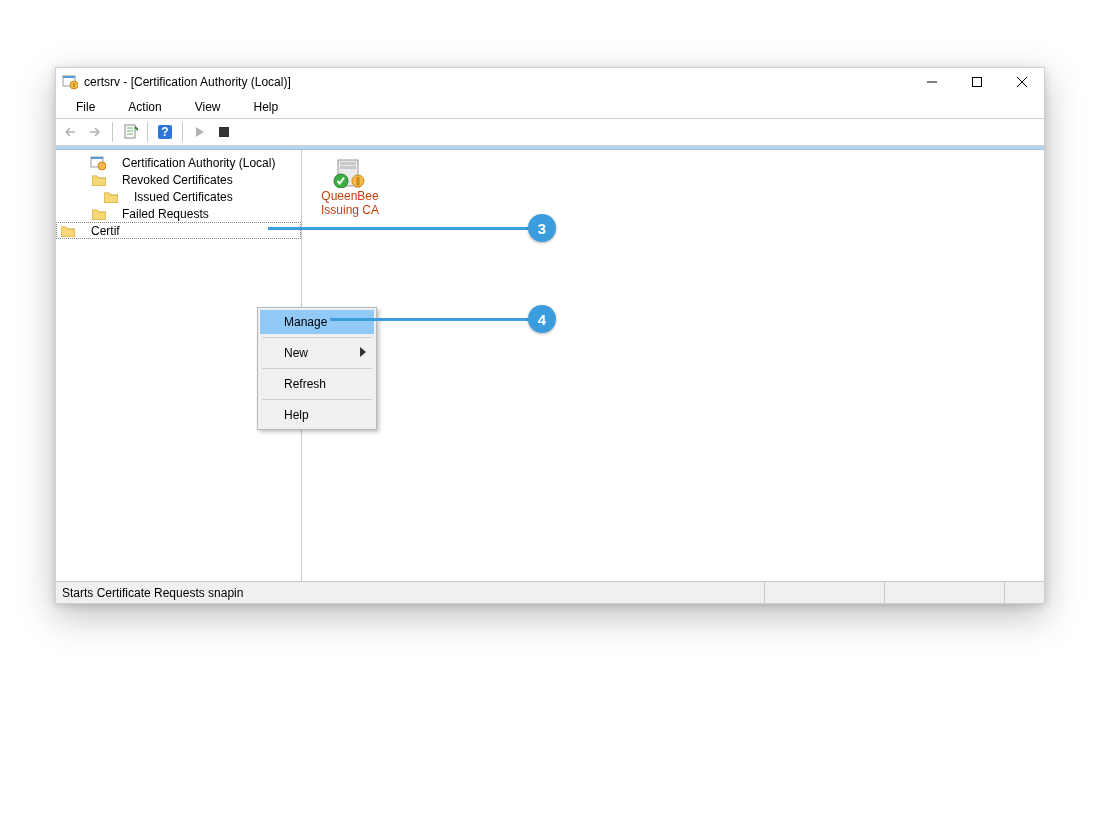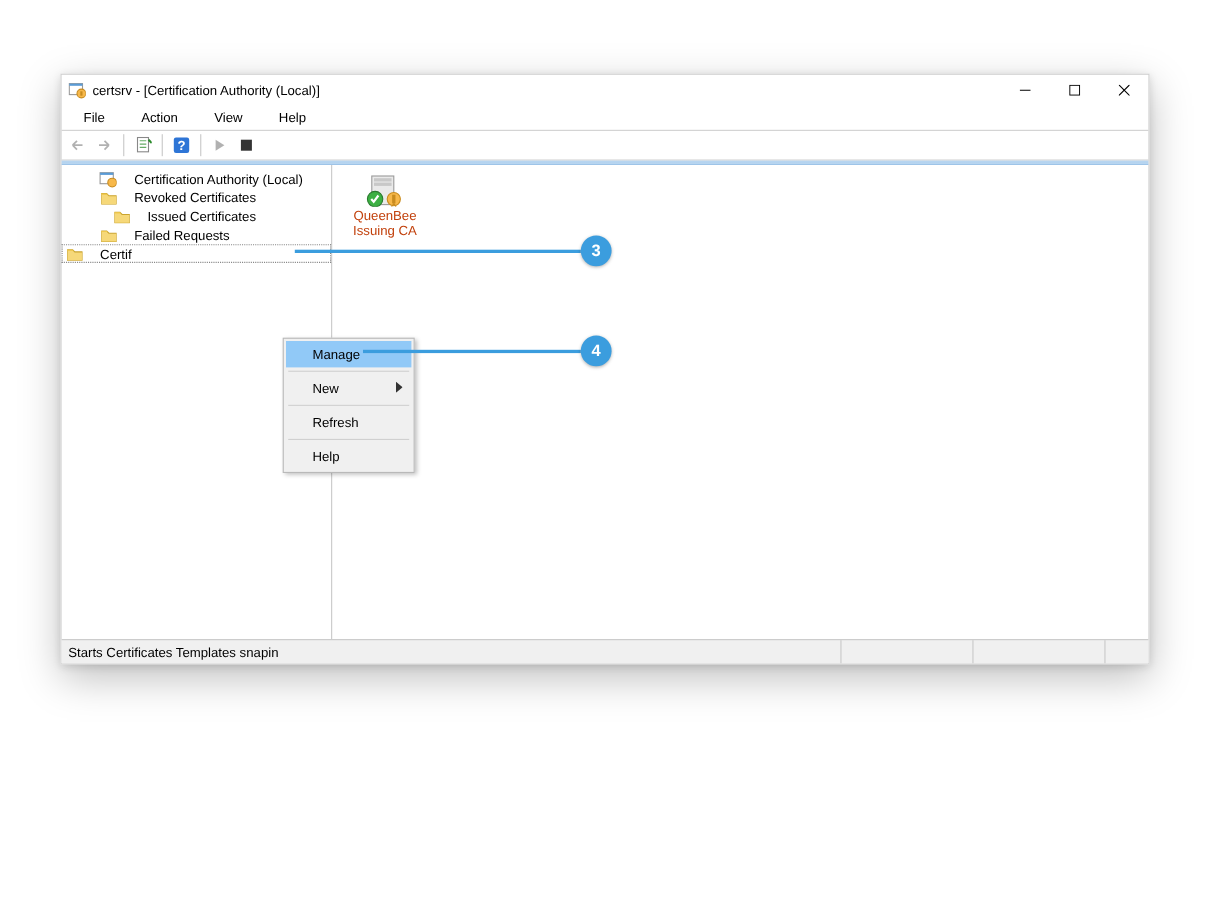--- a/index.html
+++ b/index.html
@@ -200,21 +200,21 @@
               <path d="M28 27 l-2 3 M28 27 l2 3" stroke="#c98c1f"></path>
             </svg>
         </div>
         <div>QueenBee</div>
         <div>Issuing CA</div>
       </div>
     </div>
   </div>
 
   <div class="statusbar">
-    <span class="msg">Starts Certificates Templates snapin</span>
+    <span class="msg">Starts Certificate Requests snapin</span>
     <span class="cell"></span>
     <span class="cell"></span>
     <span class="cell small"></span>
   </div>
 
 </div>
 
 <div class="ctx-menu" style="left:211px; top:307px;">
   <div class="ctx-item hl">
     <span>Manage</span>

